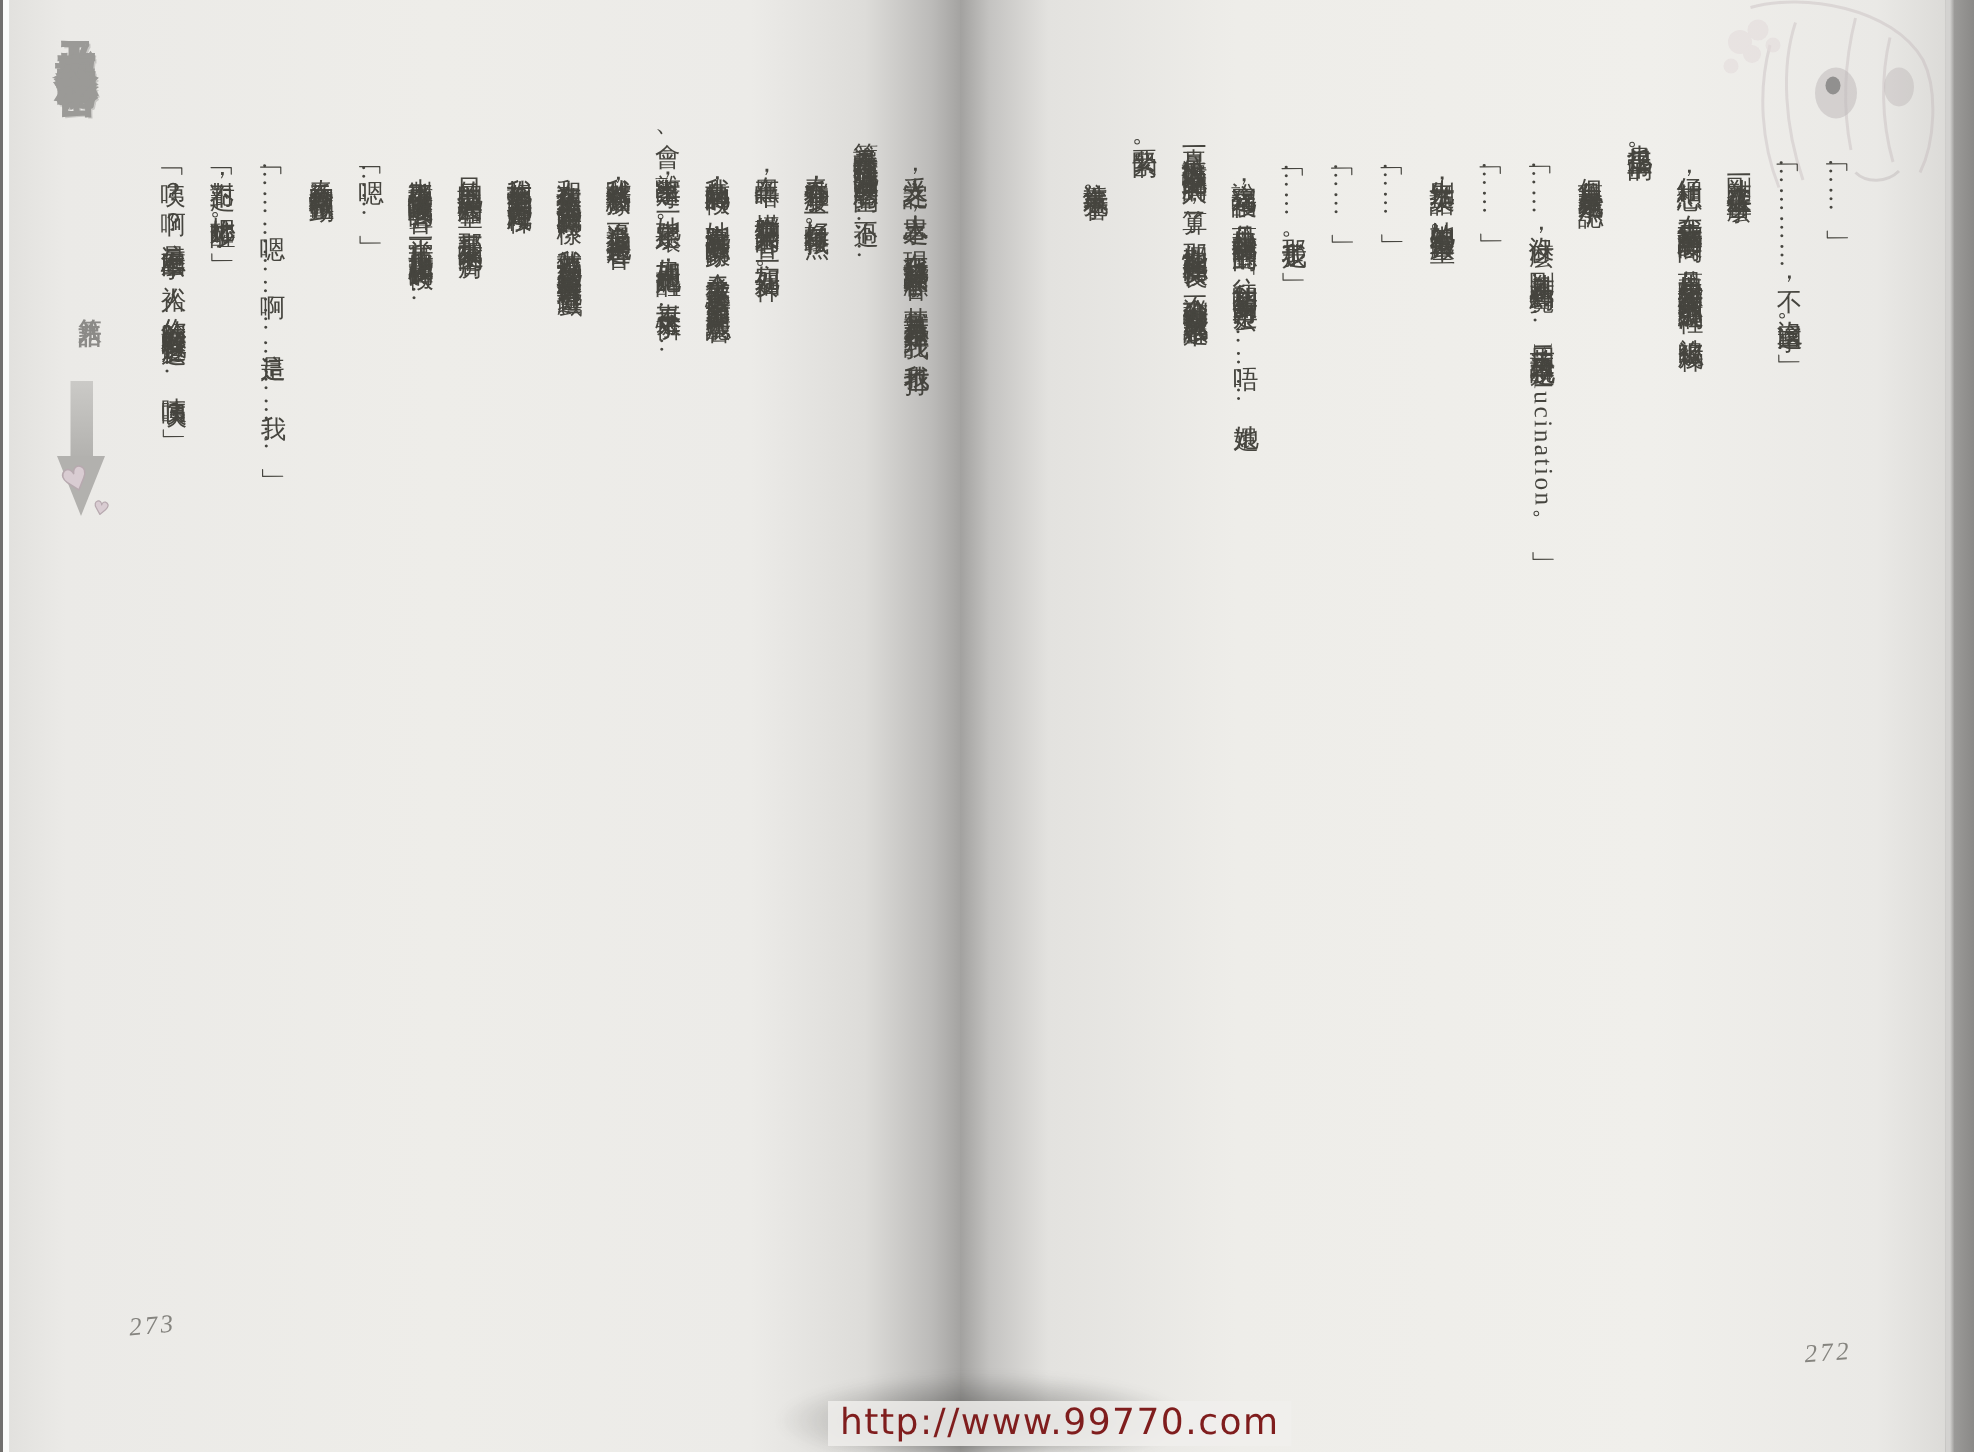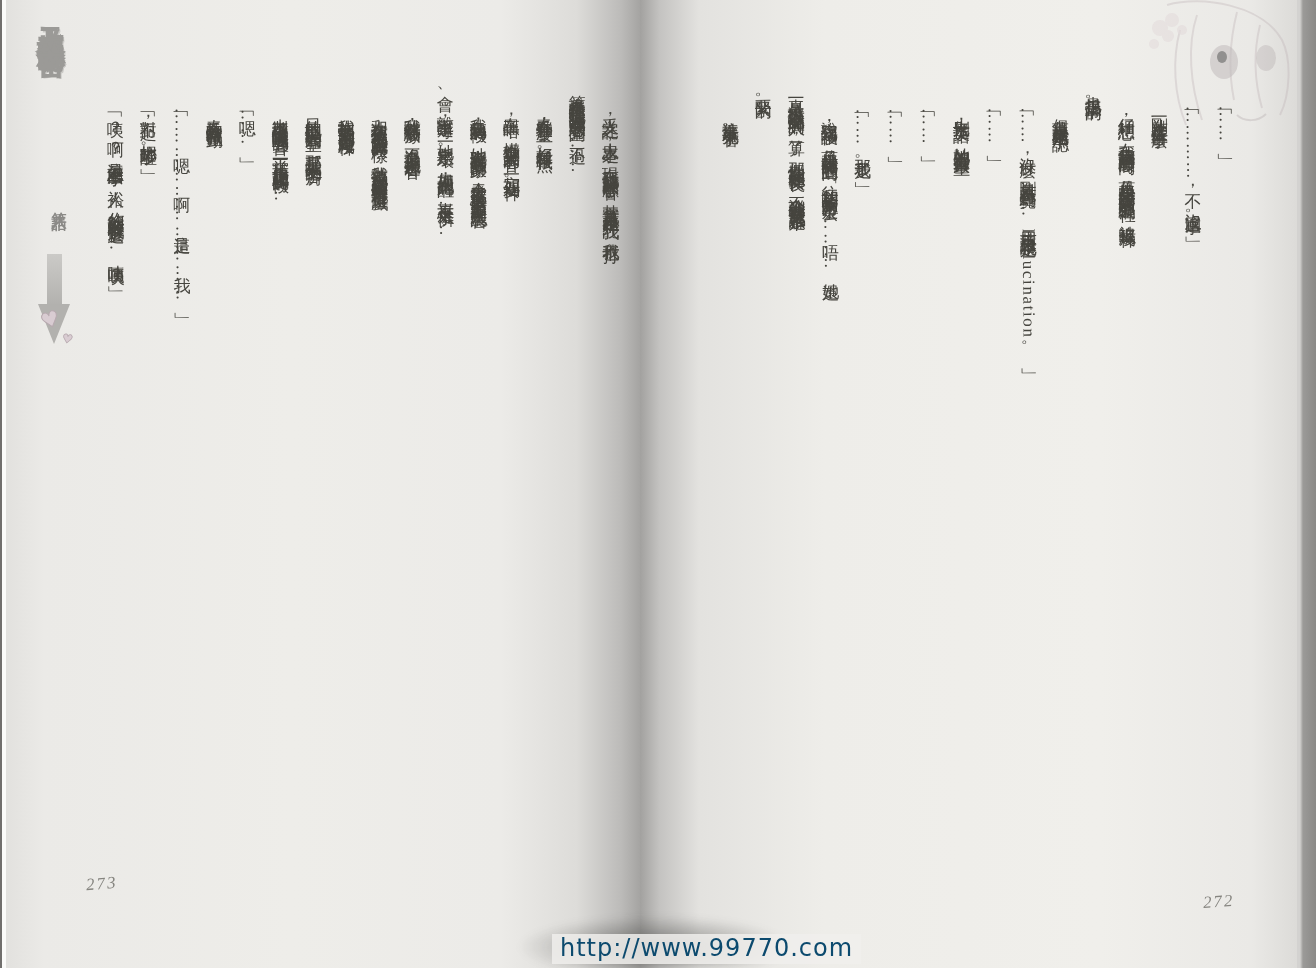--- a/index.html
+++ b/index.html
@@ -40,21 +40,21 @@
   .heart-a{position:absolute;left:41px;top:308px;font-size:21px;color:#d9ccd2;
      -webkit-text-stroke:1px #b7a9af;transform:rotate(-18deg);font-family:"DejaVu Sans",sans-serif;}
   .heart-b{position:absolute;left:62px;top:332px;font-size:12px;color:#d9ccd2;
      -webkit-text-stroke:.8px #b7a9af;transform:rotate(10deg);font-family:"DejaVu Sans",sans-serif;}
 
   .page-number{position:absolute;font-style:italic;font-size:17px;color:#85847f;letter-spacing:2px;}
   .pn-left{left:86px;top:874px;transform:rotate(-5deg);}
   .pn-right{left:1203px;top:892px;transform:rotate(-4deg);}
 
   .watermark{position:absolute;left:552px;top:934px;font-family:"DejaVu Sans","Liberation Sans",sans-serif;
-     font-size:24px;color:#0c4a6e;letter-spacing:1px;background:rgba(240,239,236,.85);
+     font-size:24px;color:#7f1d1d;letter-spacing:1px;background:rgba(240,239,236,.85);
      padding:0 8px 2px;white-space:nowrap;}
 
   .illustration{position:absolute;left:1142px;top:0;opacity:.45;}
 </style>
 </head>
 <body>
 
 <div class="scan">
 
   <div class="page-left"></div>

